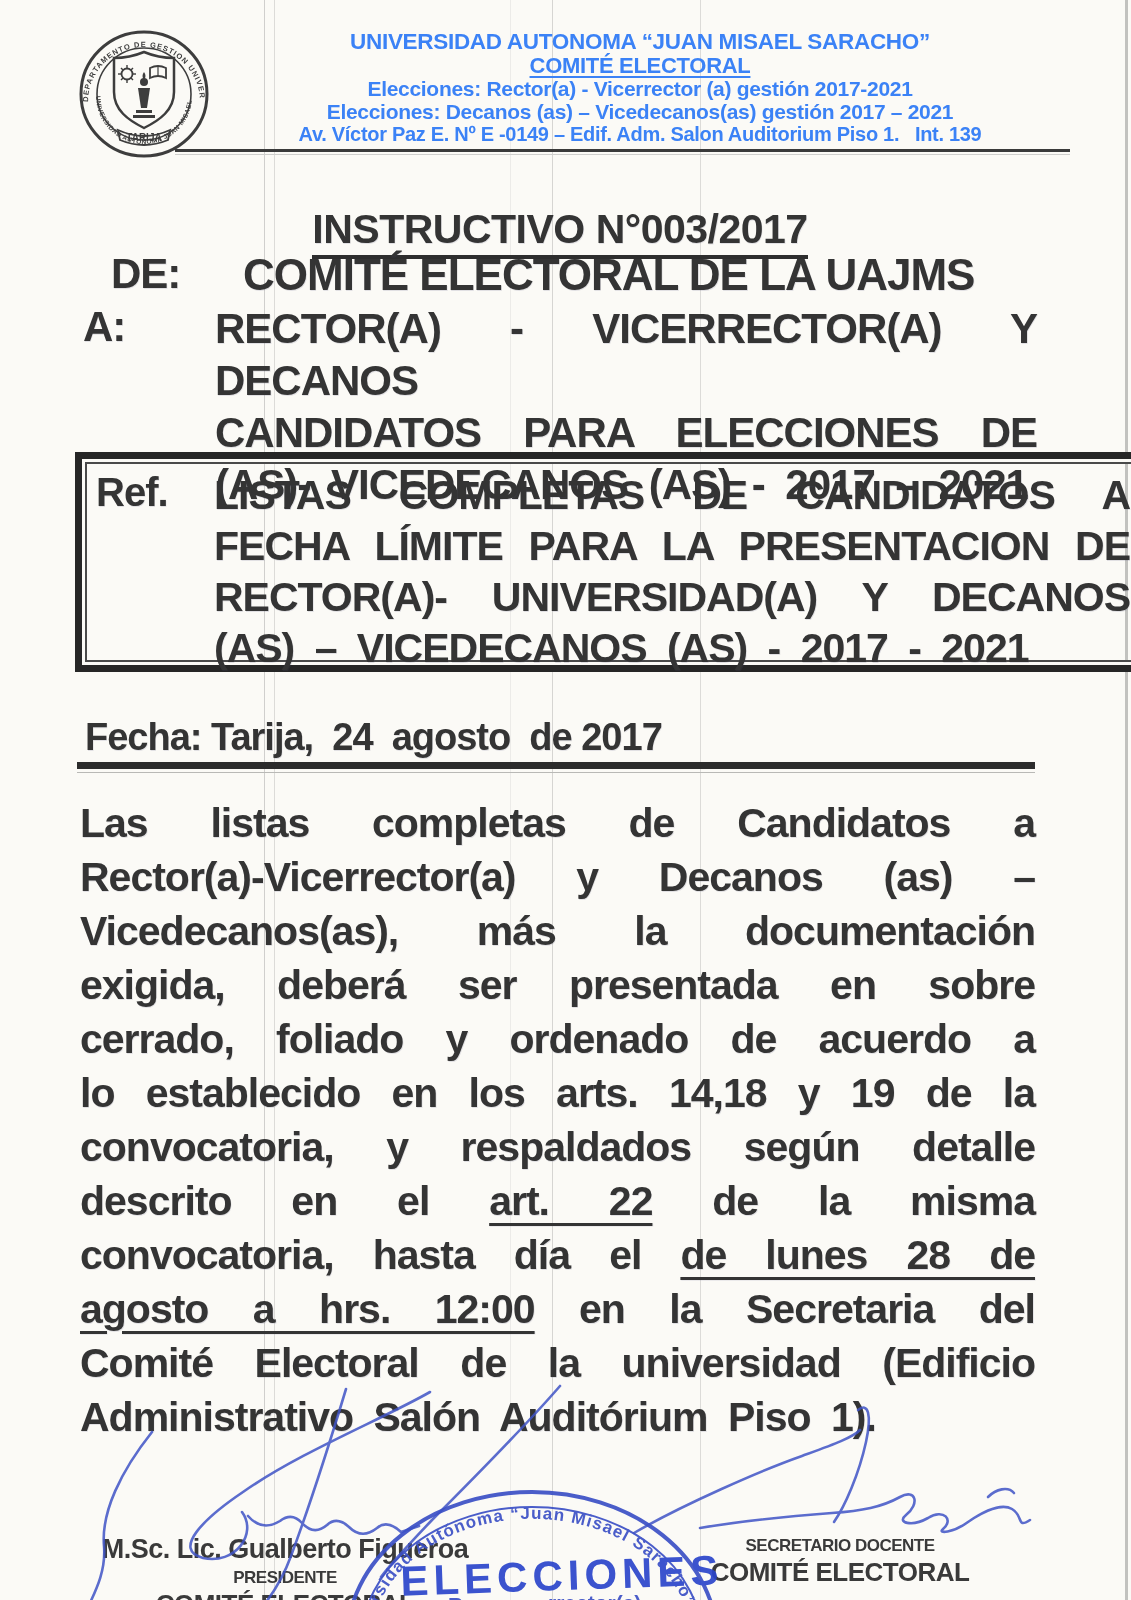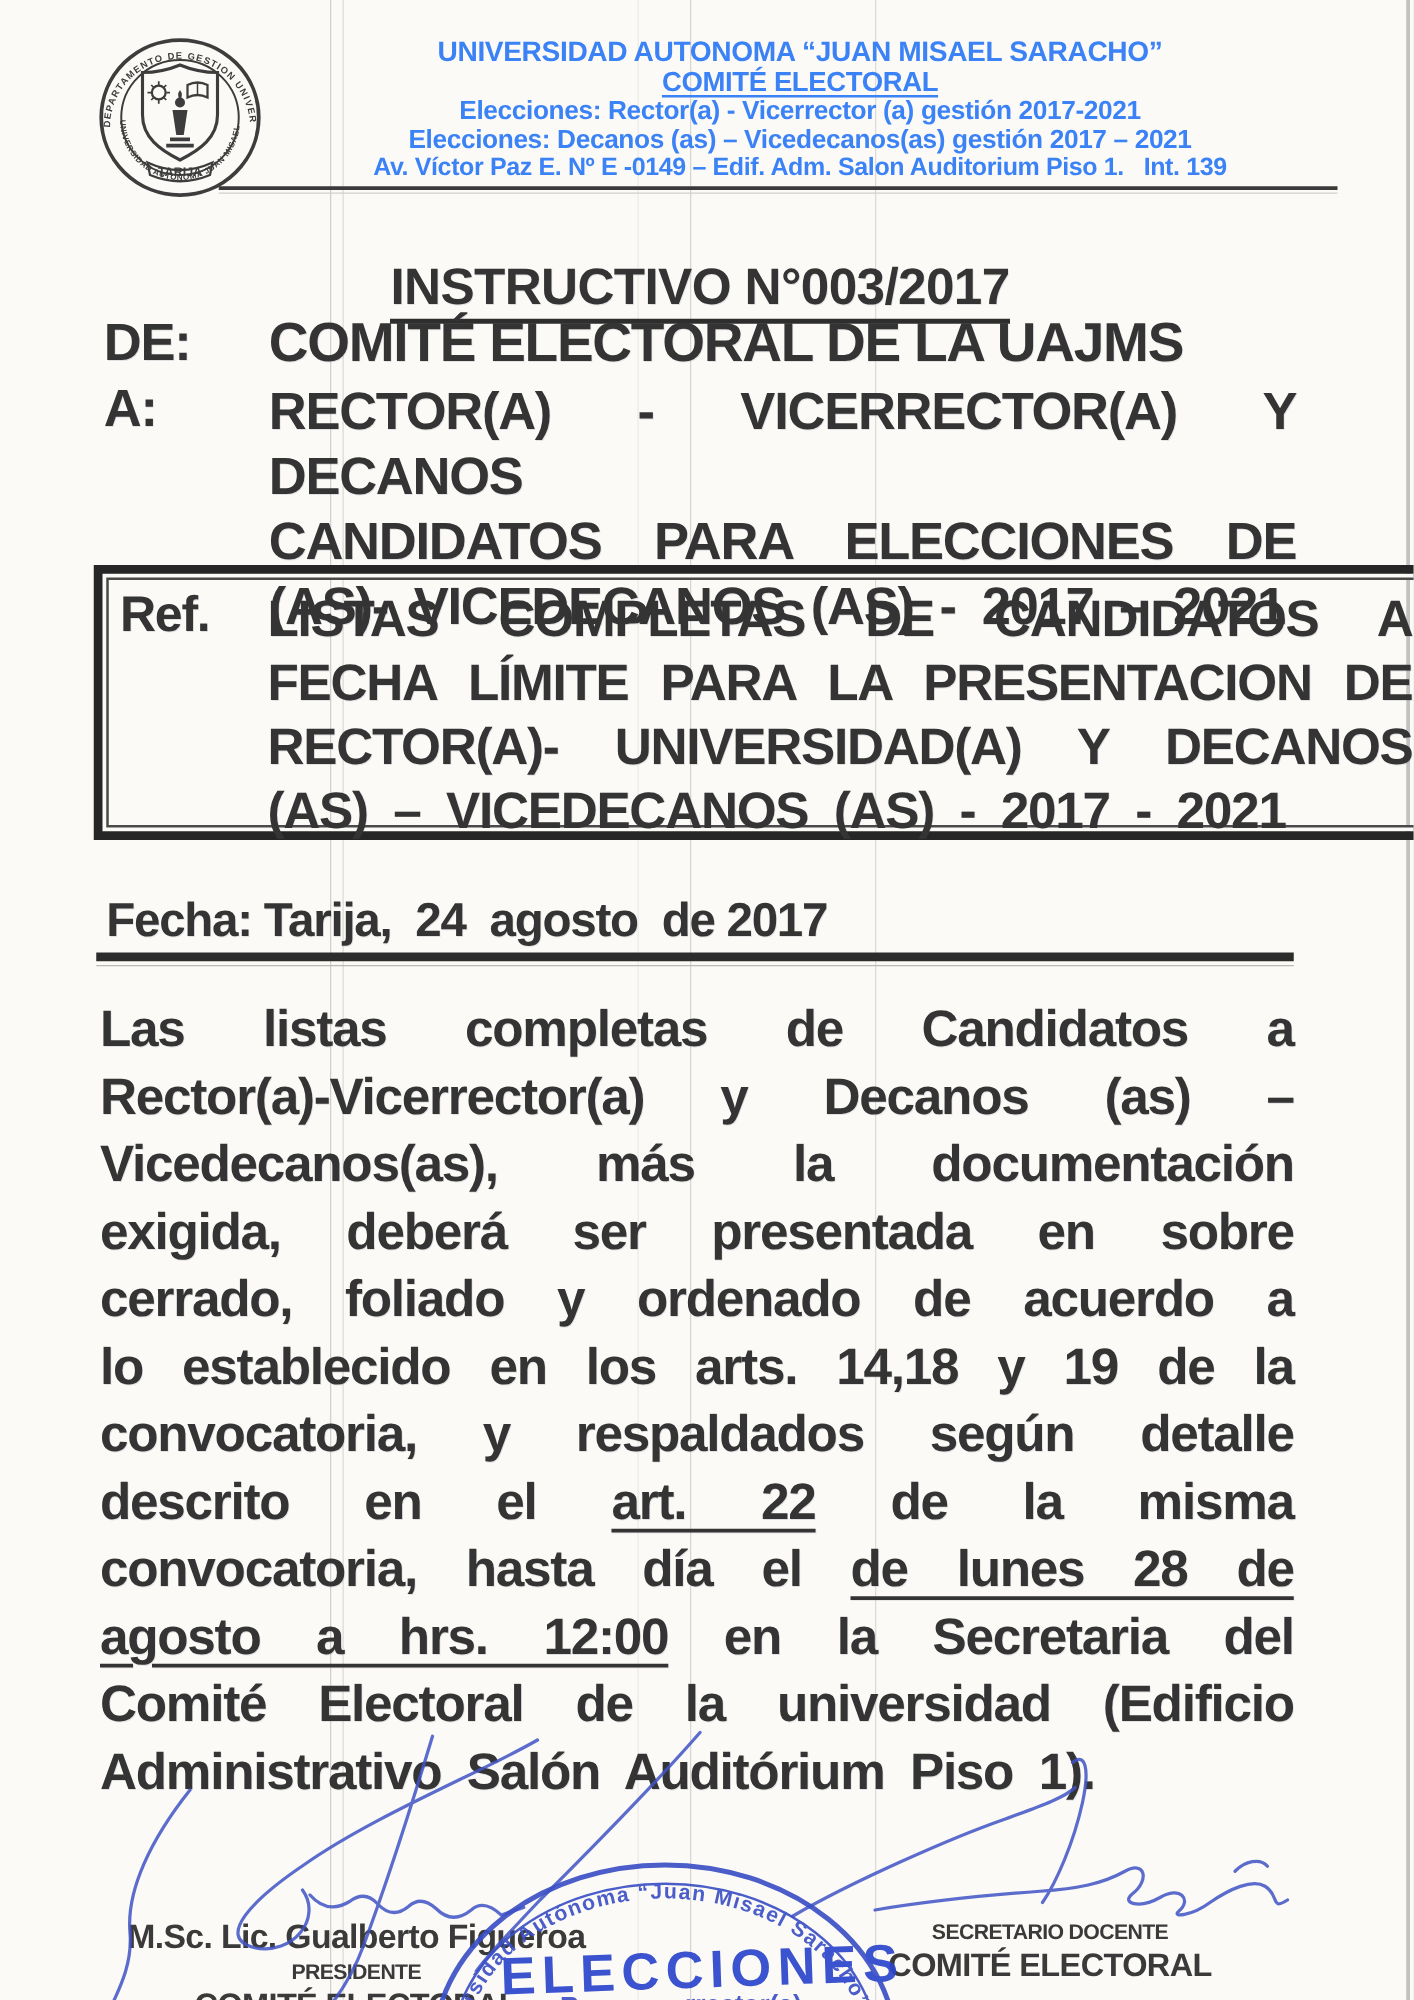--- a/index.html
+++ b/index.html
@@ -26,21 +26,21 @@
   .hdr-rule2 { position:absolute; left:175px; top:154px; width:895px; height:1px; background:#cfcfcd; }
   
   .big { font-weight:700; letter-spacing:-1px; color:#343434;
          text-shadow:0.6px 0.6px 0 rgba(80,80,120,0.15); }
   .title { position:absolute; left:85px; top:206px; width:950px; text-align:center; }
   .title span { font-size:41px; font-weight:700; letter-spacing:-0.5px;
                 border-bottom:4px solid #2e2e2e; padding-bottom:3px; }
   .row { position:absolute; left:83px; width:954px; display:flex; }
   .row .lab { width:132px; flex:0 0 132px; font-size:42px; }
   .row .val { flex:1; font-size:44px; }
-  .row-de { top:250px; }
+  .row-de { top:250px;margin-left:28px; }
   .row-a  { top:303px; }
   .jl-wrap { flex:1; }
   .jline { font-size:42px; line-height:52px; text-align:justify; text-align-last:justify; }
   .jline.nojust { text-align:left; text-align-last:left; word-spacing:10px; }
   .u { text-decoration:underline; text-decoration-thickness:3px; text-underline-offset:8px; }
   
   .refbox { position:absolute; left:75px; top:452px; width:1076px; height:220px;
             border:7px solid #262626; box-sizing:border-box;
             box-shadow: inset 0 0 0 3px #fbfaf6, inset 0 0 0 5px #4a4a4a; }
   .refbox .inner { position:absolute; left:14px; top:11px; right:14px; display:flex; }

